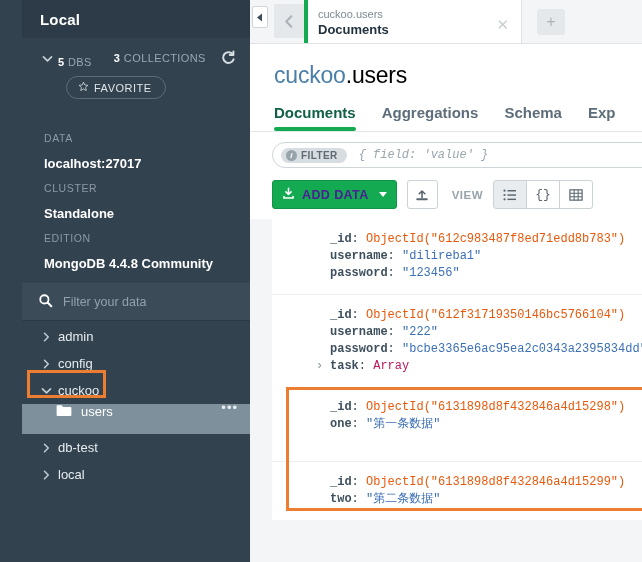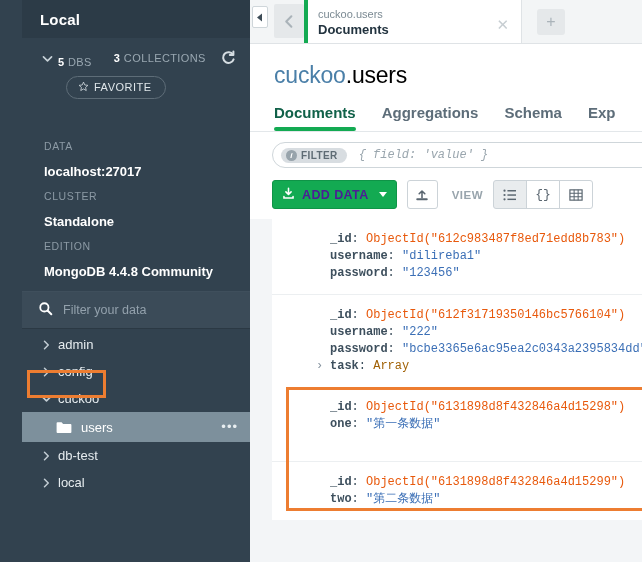--- a/index.html
+++ b/index.html
@@ -34,22 +34,22 @@
     width: 22px; flex: 0 0 22px; display: flex; align-items: center; justify-content: center;
     color: #c8d2d8;
   }
   .chev svg { display:block; }
   .sb-stat { font-size: 11px; color: #9aa8b2; letter-spacing: .4px; }
   .sb-stat b { color: #ffffff; font-weight: bold; }
   .sb-stat.dbs { margin-right: 22px; margin-top: 8px; }
   .sb-refresh { margin-left: auto; color: #d5dde2; display:flex; align-items:center; }
 
   .fav-btn {
-    margin: 8px 0 16px 30px;
-    display: inline-flex; align-items: flex-start; gap: 5px;
+    margin: 8px 0 8px 30px;
+    display: inline-flex; align-items: center; gap: 5px;
     border: 1px solid #5e6d78; border-radius: 13px;
     padding: 4px 13px 4px 11px;
     font-size: 11px; color: #dfe6ea; letter-spacing: .5px;
     background: transparent; width: max-content;
   }
 
   .sb-info { padding: 4px 0 12px 22px; }
   .sb-info-label { font-size: 10.5px; color: #8c9aa5; letter-spacing: .6px; margin-top: 11px; }
   .sb-info-value { font-size: 13px; color: #fff; font-weight: bold; margin-top: 12px; }
 
@@ -62,21 +62,21 @@
   }
   .sb-search-ph { font-size: 12.5px; color: #93a1ac; }
 
   .db-list { flex: 1; overflow: hidden; padding-top: 2px; }
   .db-row {
     height: 27px; display: flex; align-items: center;
     font-size: 13px; color: #e6ecef; padding-left: 12px;
   }
   .db-row .chev { width: 24px; flex: 0 0 24px; color: #c3cdd4; }
   .coll-row {
-    height: 30px; display: flex; align-items: center;
+    height: 30px; display: flex; align-items: flex-start;
     padding-left: 34px; font-size: 13px; color: #fff;
     background: #7d909c; position: relative;
   }
   .folder-ico { margin-right: 9px; display:flex; }
   .coll-dots { margin-left: auto; margin-right: 12px; color: #e8eef1; font-size: 13px; letter-spacing:1px; line-height: 8px;}
 
   
   .anno-users {
     position: absolute; left: 27px; top: 370px;
     width: 79px; height: 28px;
@@ -176,21 +176,21 @@
   .doc-area { flex: 1; background: #f3f5f7; padding-left: 22px; overflow: hidden; position: relative; }
   .doc-card { background: #fff; border-top: 1px solid #eceff1; padding: 12px 0 12px 0; }
   .doc-card:first-child { border-top: none; }
   .doc-line {
     font-family: "Liberation Mono", monospace; font-size: 12px; line-height: 17px;
     padding-left: 58px; color: #3d4f5d; white-space: nowrap;
   }
   .doc-line .k { color: #3d4f5d; font-weight: bold; }
   .doc-line .oid { color: #e8590c; }
   .doc-line .str { color: #3b6fb6; }
-  .doc-line .typ { color: #a16207; margin-top: 26px; }
+  .doc-line .typ { color: #be185d; margin-top: 26px; }
   .doc-line.expandable { padding-left: 44px; }
   .doc-line .exp-caret { color: #8794a0; display:inline-block; width: 14px; }
 
   .anno-docs {
     position: absolute; left: 14px; top: 0px; width: 584px; height: 124px;
     border: 3px solid #ed7d31; pointer-events: none; z-index: 5;
   }
 </style>
 </head>
 <body>

